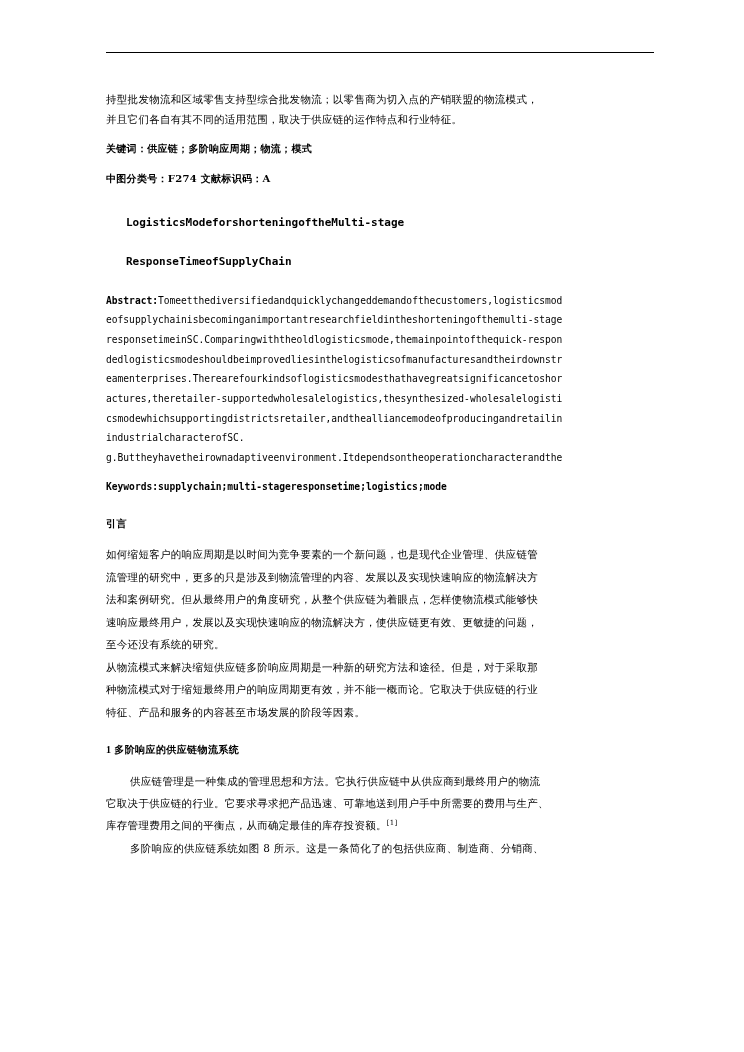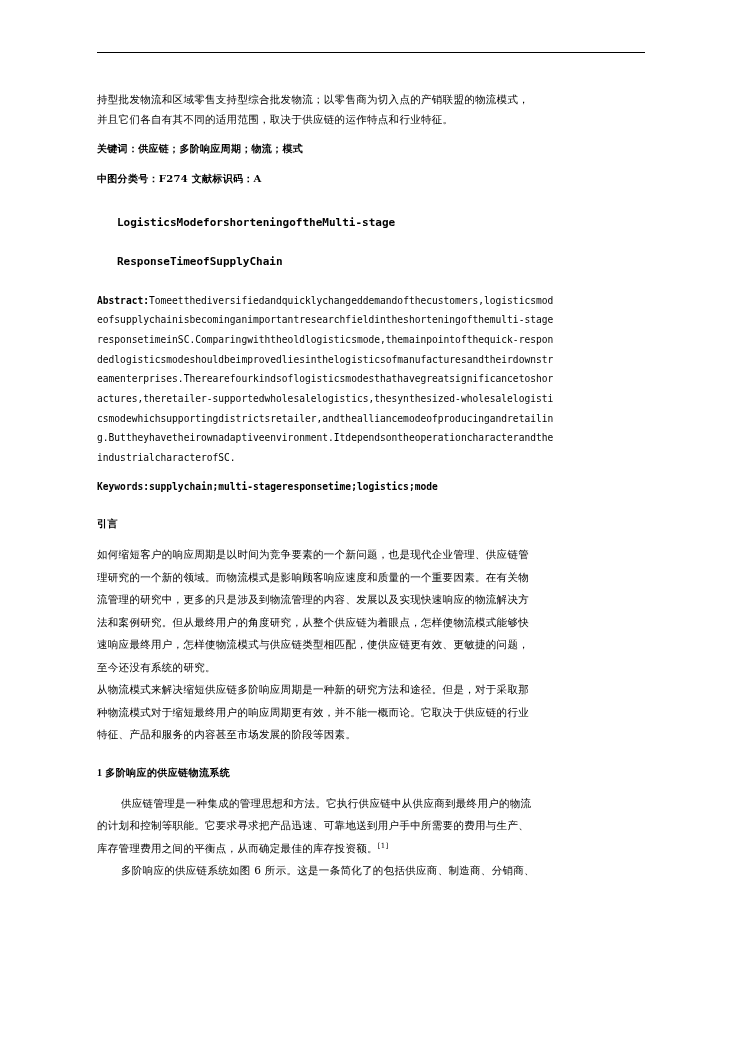--- a/index.html
+++ b/index.html
@@ -14,21 +14,21 @@
     width: 744px;
     height: 1052px;
     background: #ffffff;
     margin: 0 auto;
     position: relative;
     box-sizing: border-box;
     overflow: hidden;
   }
   .page-inner {
     position: absolute;
-    left: 97px;
+    left: 106px;
     top: 52px;
     width: 548px;
   }
   .top-rule {
     border-top: 1.2px solid #000;
     width: 548px;
     margin: 0 0 36px 0;
   }
   p {
     margin: 0 0 2px 0;
@@ -125,59 +125,58 @@
     <div class="gap-md"></div>
 
     <div class="abs-block">
       <p class="mono"><span class="abs-label">Abstract:</span><span>Tomeetthediversifiedandquicklychangeddemandofthecustomers,logisticsmod</span></p>
       <p class="mono">eofsupplychainisbecominganimportantresearchfieldintheshorteningofthemulti-stage</p>
       <p class="mono">responsetimeinSC.Comparingwiththeoldlogisticsmode,themainpointofthequick-respon</p>
       <p class="mono">dedlogisticsmodeshouldbeimprovedliesinthelogisticsofmanufacturesandtheirdownstr</p>
       <p class="mono">eamenterprises.Therearefourkindsoflogisticsmodesthathavegreatsignificancetoshor</p>
       <p class="mono">actures,theretailer-supportedwholesalelogistics,thesynthesized-wholesalelogisti</p>
       <p class="mono">csmodewhichsupportingdistrictsretailer,andthealliancemodeofproducingandretailin</p>
+      <p class="mono">industrialcharacterofSC.</p>
       <p class="mono">g.Buttheyhavetheirownadaptiveenvironment.Itdependsontheoperationcharacterandthe</p>
-      <p class="mono">industrialcharacterofSC.</p>
     </div>
 
     <div class="gap-sm"></div>
 
     <p class="mono" style="font-weight:bold;">Keywords:supplychain;multi-stageresponsetime;logistics;mode</p>
 
     <div class="gap-md"></div>
 
     <p class="section-head">引言</p>
 
     <div class="gap-sm"></div>
 
     <div>
       <p class="cn">如何缩短客户的响应周期是以时间为竞争要素的一个新问题，也是现代企业管理、供应链管</p>
-      <p class="cn">理研究的一个新的领域。而物流模式是影响顾客响应速度和质量的一个重要因素。在有关物</p>
       <p class="cn">流管理的研究中，更多的只是涉及到物流管理的内容、发展以及实现快速响应的物流解决方</p>
       <p class="cn">法和案例研究。但从最终用户的角度研究，从整个供应链为着眼点，怎样使物流模式能够快</p>
-      <p class="cn">速响应最终用户，怎样使物流模式与供应链类型相匹配，使供应链更有效、更敏捷的问题，</p>
+      <p class="cn">速响应最终用户，发展以及实现快速响应的物流解决方，使供应链更有效、更敏捷的问题，</p>
       <p class="cn">至今还没有系统的研究。</p>
     </div>
 
     <div>
       <p class="cn">从物流模式来解决缩短供应链多阶响应周期是一种新的研究方法和途径。但是，对于采取那</p>
       <p class="cn">种物流模式对于缩短最终用户的响应周期更有效，并不能一概而论。它取决于供应链的行业</p>
       <p class="cn">特征、产品和服务的内容甚至市场发展的阶段等因素。</p>
     </div>
 
     <div class="gap-md"></div>
 
     <p class="section-head-2">1 多阶响应的供应链物流系统</p>
 
     <div class="gap-sm"></div>
 
     <div>
       <p class="cn indent">供应链管理是一种集成的管理思想和方法。它执行供应链中从供应商到最终用户的物流</p>
-      <p class="cn">的计划和控制等职能。它要求寻求把产品迅速、可靠地送到用户手中所需要的费用与生产、</p>
+      <p class="cn">它取决于供应链的行业。它要求寻求把产品迅速、可靠地送到用户手中所需要的费用与生产、</p>
       <p class="cn"><span>库存管理费用之间的平衡点，从而确定最佳的库存投资额。</span><sup>[1]</sup></p>
     </div>
 
     <div>
-      <p class="cn indent">多阶响应的供应链系统如图 6 所示。这是一条简化了的包括供应商、制造商、分销商、</p>
+      <p class="cn indent">多阶响应的供应链系统如图 8 所示。这是一条简化了的包括供应商、制造商、分销商、</p>
     </div>
 
   </div>
 </div>
 
 </body></html>

